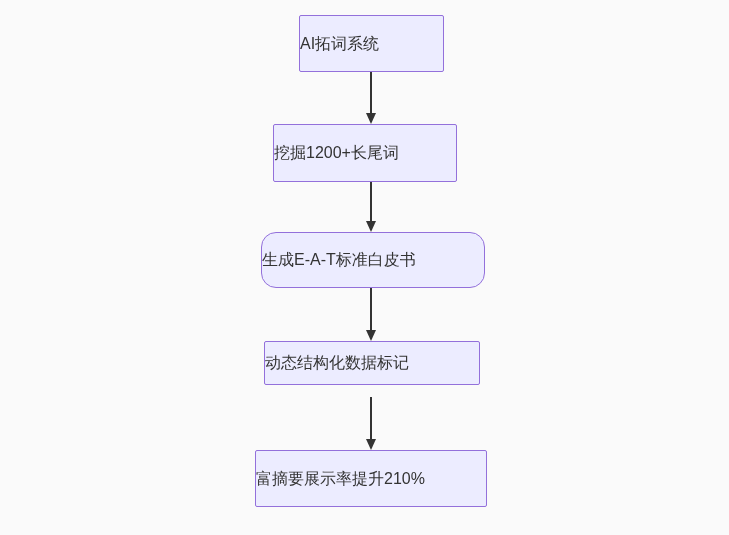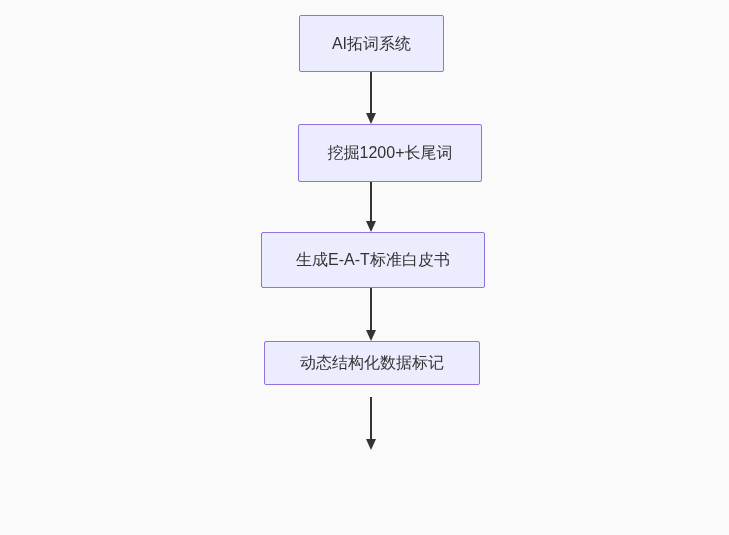--- a/index.html
+++ b/index.html
@@ -22,21 +22,21 @@
     position: relative;
     width: 729px; height: 535px;
   }
   .node {
     position: absolute;
     background: var(--node_fill);
     border: 1px solid var(--node_border);
     border-radius: 2px;
     display: flex;
     align-items: center;
-    justify-content: center;
+    justify-content: flex-start;
   }
   .node .label {
     color: var(--text_color);
     font-size: 16px;
     line-height: 1.2;
     white-space: nowrap;
   }
   .edge {
     position: absolute;
     width: 12px;
@@ -63,41 +63,44 @@
 
   <div class="node" style="left:299px; top:15px; width:145px; height:57px;">
     <span class="label">AI拓词系统</span>
   </div>
 
   <div class="edge" style="left:365px; top:72px; height:52px;">
     <div class="edge-line"></div>
     <div class="edge-head"></div>
   </div>
 
-  <div class="node" style="left:273px; top:124px; width:184px; height:58px;margin-left:25px;">
+  <div class="node" style="left:273px; top:124px; width:184px; height:58px;">
     <span class="label">挖掘1200+长尾词</span>
   </div>
 
   <div class="edge" style="left:365px; top:182px; height:50px;">
     <div class="edge-line"></div>
     <div class="edge-head"></div>
   </div>
 
-  <div class="node" style="left:261px; top:232px; width:224px; height:56px;">
+  <div class="node" style="left:261px; top:232px; width:224px; height:56px;border-radius:15px;">
     <span class="label">生成E-A-T标准白皮书</span>
   </div>
 
   <div class="edge" style="left:365px; top:288px; height:53px;">
     <div class="edge-line"></div>
     <div class="edge-head"></div>
   </div>
 
   <div class="node" style="left:264px; top:341px; width:216px; height:44px;">
     <span class="label">动态结构化数据标记</span>
   </div>
 
   <div class="edge" style="left:365px; top:397px; height:53px;">
     <div class="edge-line"></div>
     <div class="edge-head"></div>
   </div>
 
+  <div class="node" style="left:255px; top:450px; width:232px; height:57px;">
+    <span class="label">富摘要展示率提升210%</span>
+  </div>
 
 </div>
 
 </body></html>

